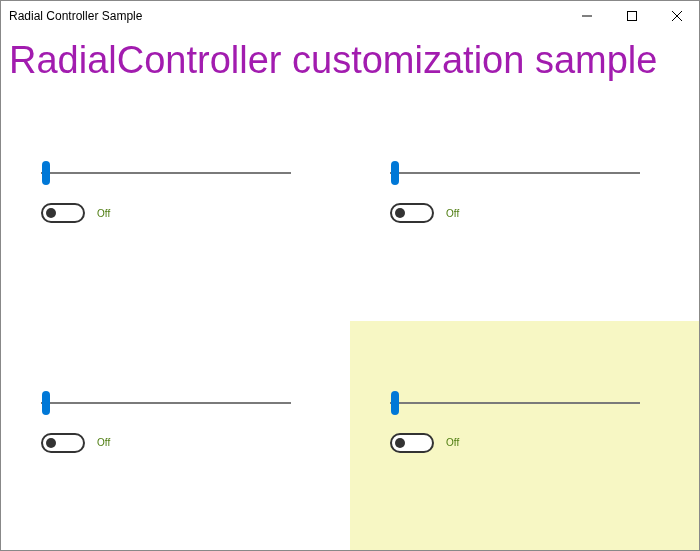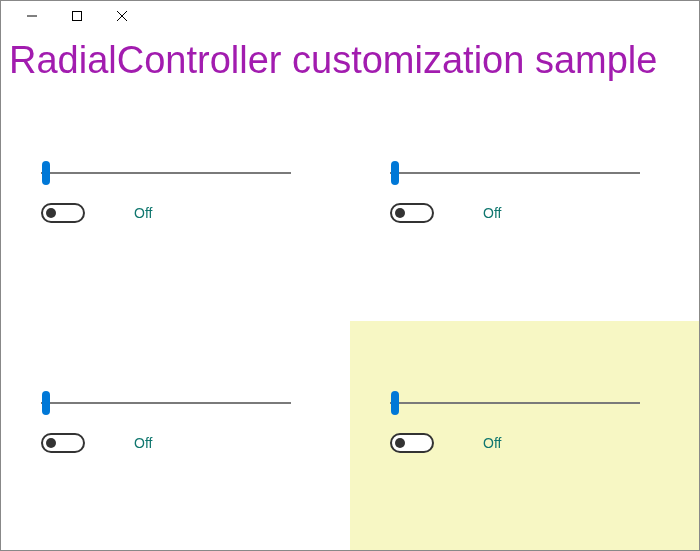--- a/index.html
+++ b/index.html
@@ -97,29 +97,29 @@
     position: absolute;
     left: 3px;
     top: 50%;
     width: 10px;
     height: 10px;
     background: #333;
     border-radius: 50%;
     transform: translateY(-50%);
   }
   .toggle-label {
-    font-size: 14px;
-    color: #0f766e;
-    margin-left: 37px;
+    font-size: 10px;
+    color: #4d7c0f;
   }
 </style>
 </head>
 <body>
 
 <div class="titlebar">
+  <span class="title">Radial Controller Sample</span>
   <div class="win-controls">
     <div class="win-btn">
       <svg width="10" height="10">
           <line x1="0" y1="5" x2="10" y2="5" stroke="#000" stroke-width="1"></line>
         </svg>
     </div>
     <div class="win-btn">
       <svg width="10" height="10">
           <rect x="0.5" y="0.5" width="9" height="9" fill="none" stroke="#000" stroke-width="1"></rect>
         </svg>

